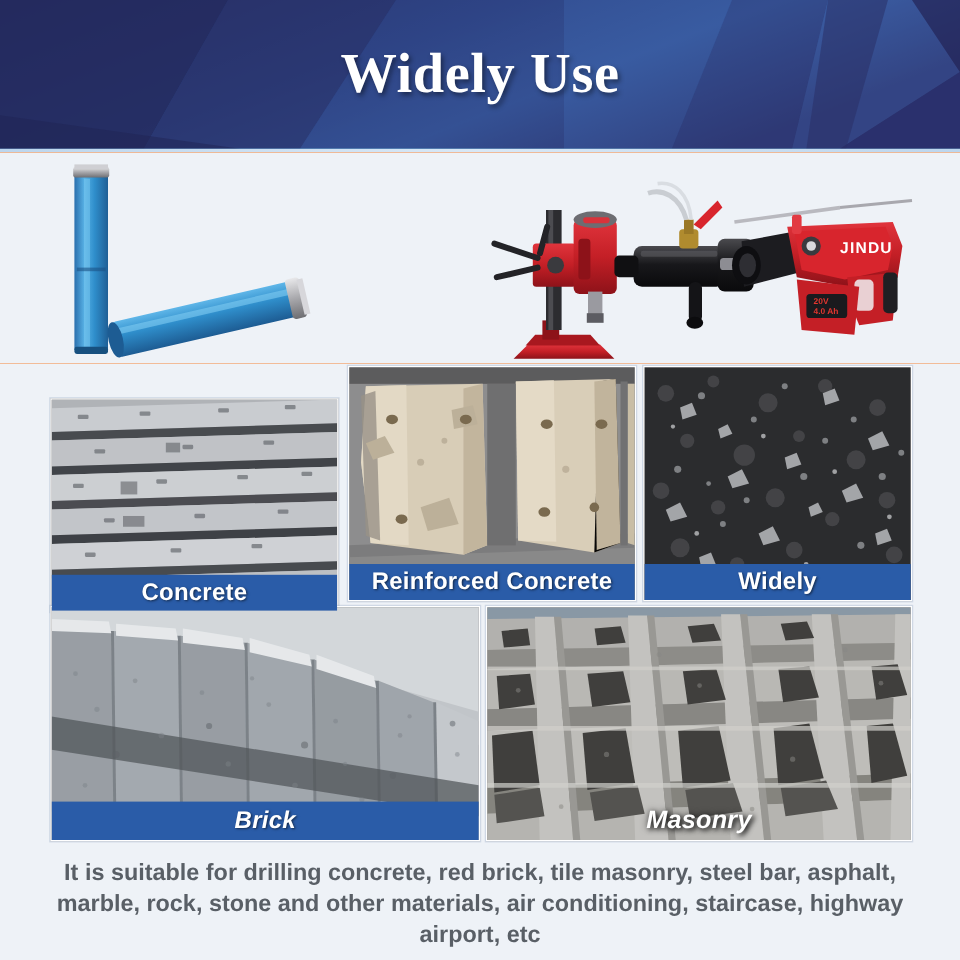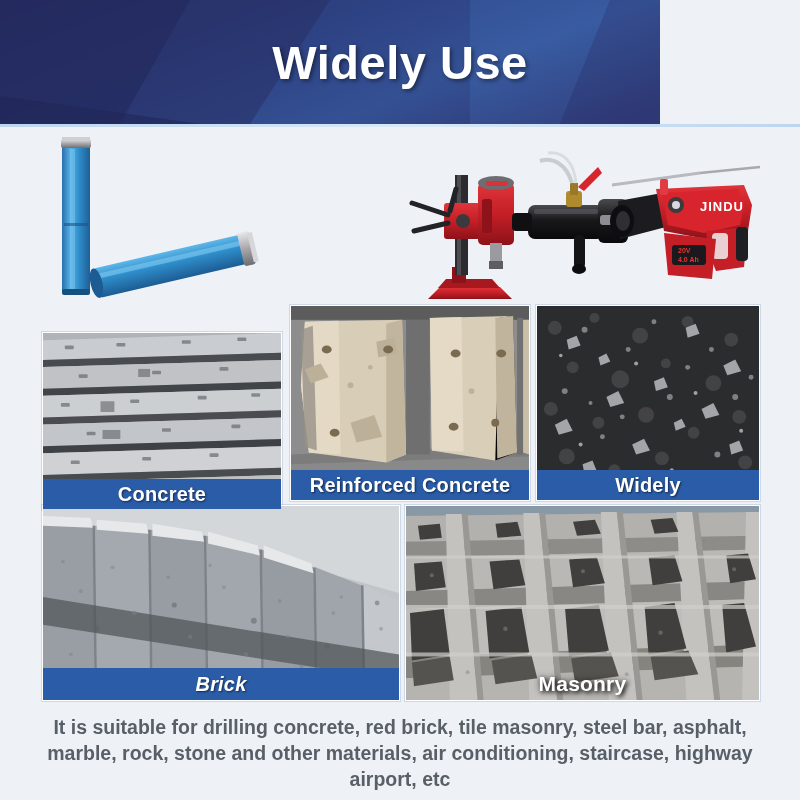--- a/index.html
+++ b/index.html
@@ -6,22 +6,22 @@
   html,body { width:800px; height:800px; }
   body {
     font-family:"Liberation Sans", sans-serif;
     background:#eef2f7;
     overflow:hidden;
     position:relative;
   }
 
   
   #header {
-    position:absolute; left:0; top:0; width:660px; height:124px;
-    overflow:hidden; background:#0369a1;
+    position:absolute; left:0; top:0; width:800px; height:124px;
+    overflow:hidden; background:#0369a1;font-family:Liberation Serif, serif;
   }
   #header svg { position:absolute; left:0; top:0; width:800px; height:124px; }
   #header-title {
     position:absolute; left:0; top:0; width:800px; height:124px;
     display:flex; align-items:center; justify-content:center;
     color:#ffffff; font-size:47px; font-weight:bold;
     letter-spacing:0.5px;
     text-shadow:2px 2px 4px rgba(0,0,0,0.45);
     z-index:5;
   }
@@ -68,21 +68,21 @@
   }
   .caption-overlay .caption-text {
     font-size:21px;
     text-shadow:2px 2px 4px rgba(0,0,0,0.85), 0 0 6px rgba(0,0,0,0.6);
   }
 
   #panel-concrete  { left:42px;  top:305px; width:240px; height:178px;margin-top:27px; }
   #panel-reinf     { left:290px; top:305px; width:240px; height:196px; }
   #panel-asphalt   { left:536px; top:305px; width:224px; height:196px; }
   #panel-brick     { left:42px;  top:505px; width:358px; height:196px; }
-  #panel-masonry   { left:405px; top:505px; width:355px; height:196px; }
+  #panel-masonry   { left:405px; top:505px; width:355px; height:196px;font-style:italic; }
 
   
   #footer {
     position:absolute; left:0; top:708px; width:800px; height:92px;
     display:flex; align-items:center; justify-content:center;
     background:#eef2f7;
     padding:0 15px;
   }
   #footer-text {
     color:#595f66; font-size:19.5px; font-weight:bold;

